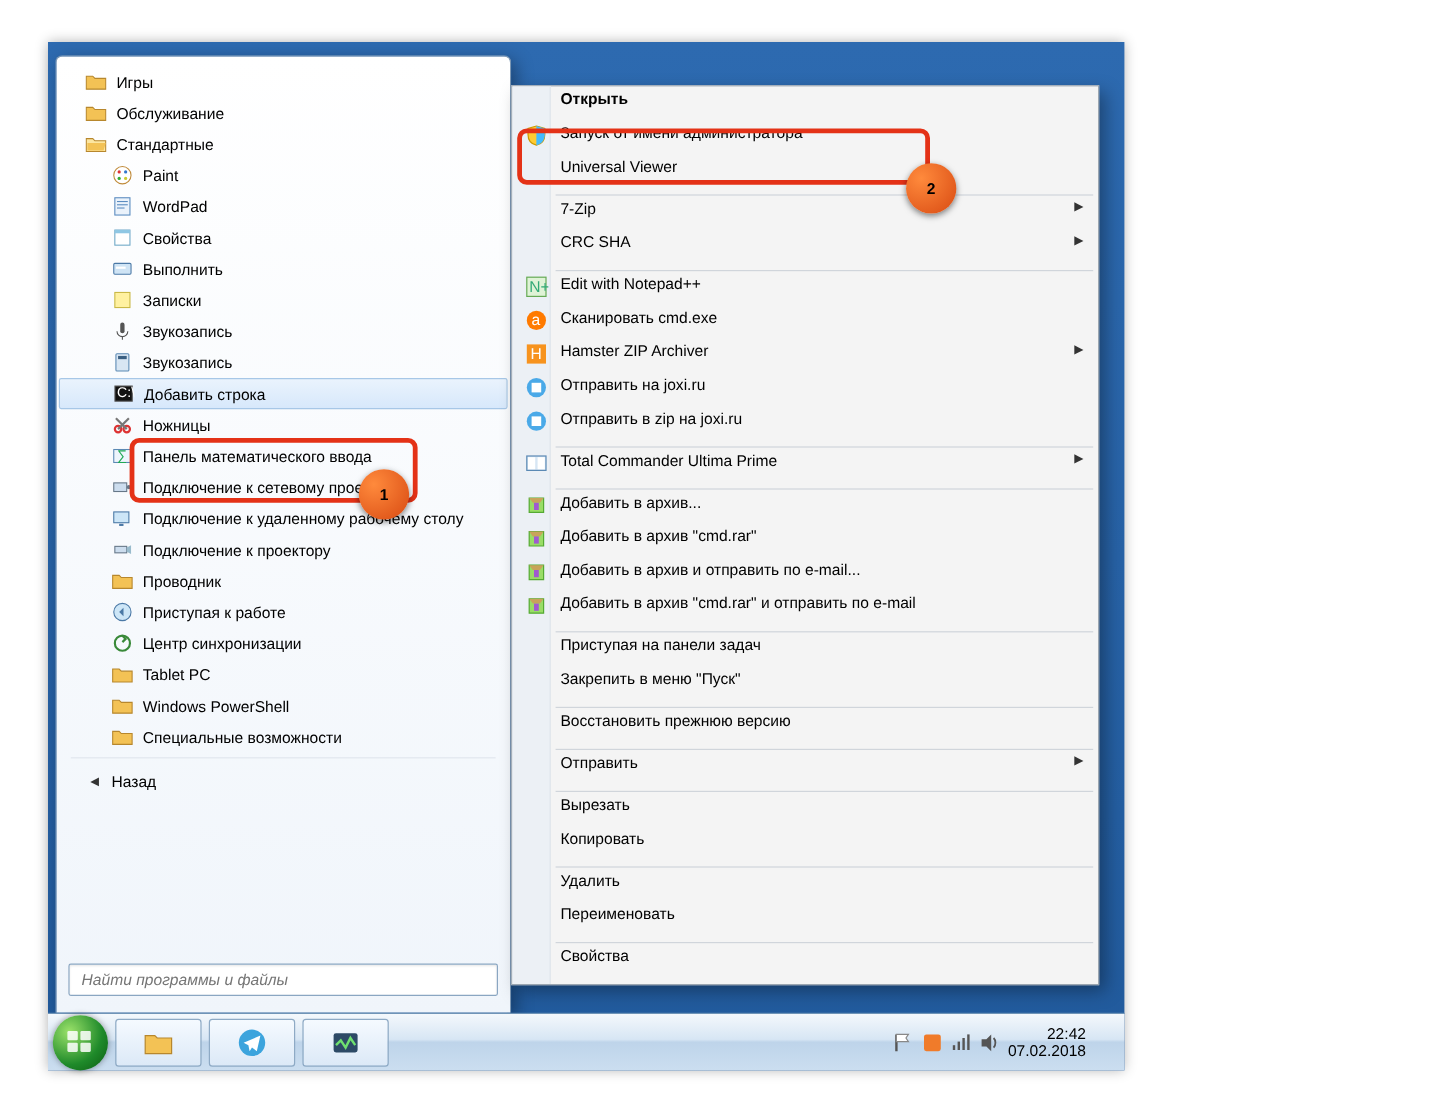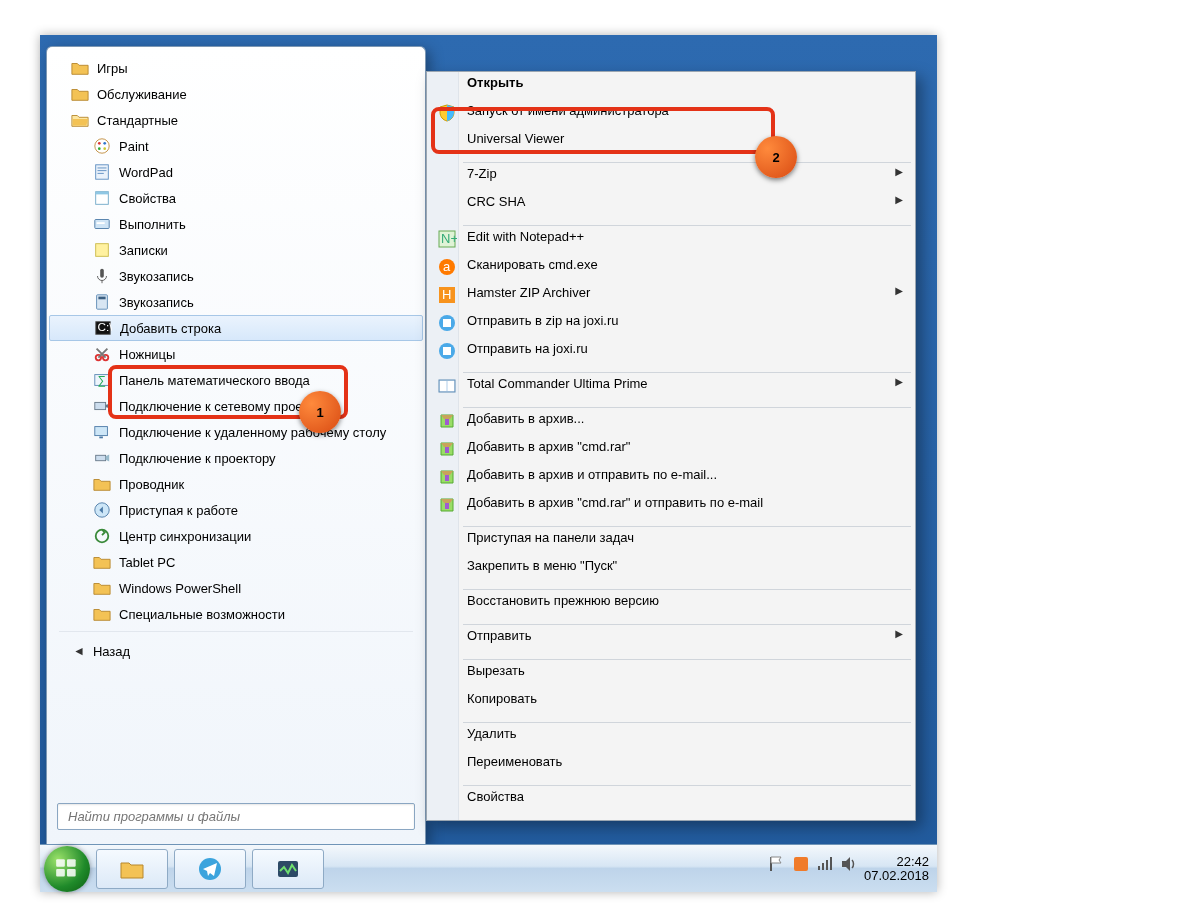--- a/index.html
+++ b/index.html
@@ -4,21 +4,21 @@
 <style>
   * { box-sizing: border-box; margin: 0; padding: 0; font-family: "Segoe UI", Tahoma, sans-serif; font-size: 13px; color: #000; }
   body { width: 1200px; height: 922px; background: #fff; position: relative; overflow: hidden; }
   .desktop { position: absolute; left: 40px; top: 35px; width: 897px; height: 857px; background: linear-gradient(to bottom, #2d6ab0, #215a9c); box-shadow: 0 0 10px rgba(0,0,0,0.3); }
   
   .taskbar { position: absolute; bottom: 0; left: 0; right: 0; height: 48px; background: linear-gradient(to bottom, #f4f8fc 0%, #d7e6f4 45%, #bed4ea 50%, #cbdef0 100%); border-top: 1px solid #6f94b7; display: flex; align-items: center; }
   .start-orb { width: 46px; height: 46px; margin-left: 4px; border-radius: 50%; background: radial-gradient(circle at 30% 30%, #9be26a, #1f8a2a 60%, #0c5a10); box-shadow: 0 0 5px rgba(0, 0, 0, 0.4); display:flex; align-items:center; justify-content:center; }
   .start-orb svg { width:26px; height:26px; }
   .task-btn { width: 72px; height: 40px; margin-left: 6px; border: 1px solid #8eaac5; border-radius: 3px; background: linear-gradient(to bottom,#f5faff,#dce9f7); display:flex; align-items:center; justify-content:center; }
   .task-btn svg { width:28px; height:28px; }
-  .tray { margin-left: auto; display:flex; gap:6px; padding-right:8px; color:#1b3a57; }
+  .tray { margin-left: auto; display:flex; align-items:center; gap:6px; padding-right:32px; color:#1b3a57; }
   .tray .time { text-align:right; font-size:12px; line-height:14px; color:#1b3a57; }
   .tray-icon { width:18px; height:18px; display:inline-flex; align-items:center; justify-content:center; }
   
   .start-panel { position:absolute; left:6px; bottom:48px; width:380px; height:798px; background: linear-gradient(to bottom,#ffffff,#f0f5fb); border:1px solid #7c97b3; border-bottom:none; border-top-right-radius:6px; border-top-left-radius:6px; box-shadow:4px 4px 14px rgba(0,0,0,0.35); display:flex; flex-direction:column; padding-top:8px; overflow:hidden;}
   .program-list { flex:1; overflow:hidden; padding:0 2px; }
   .prog { display:flex; align-items:center; height:26px; padding-left:22px; gap:8px; white-space:nowrap; }
   .prog.indent { padding-left:44px;align-items:center; }
   .prog.selected { background: linear-gradient(to bottom, #eaf3fd, #d7e8fb); border:1px solid #a7c7e7; border-radius:2px; }
   .prog .icon { width:18px; height:18px; display:inline-flex; align-items:center; justify-content:center; }
   .sep-list { height:1px; background:#e2e7ee; margin:4px 10px; }
@@ -322,30 +322,30 @@
           <span>Hamster ZIP Archiver</span>
           <span class="arrow">▶</span>
         </div>
         <div class="ctx-item">
           <span class="ico">
             <svg viewBox="0 0 20 20">
               <circle cx="10" cy="10" r="8" fill="#4aa9e8"></circle>
               <rect x="6" y="6" width="8" height="8" fill="#fff"></rect>
             </svg>
           </span>
-          <span>Отправить в zip на joxi.ru</span>
+          <span>Отправить на joxi.ru</span>
         </div>
         <div class="ctx-item">
           <span class="ico">
             <svg viewBox="0 0 20 20">
               <circle cx="10" cy="10" r="8" fill="#4aa9e8"></circle>
               <rect x="6" y="6" width="8" height="8" fill="#fff"></rect>
             </svg>
           </span>
-          <span>Отправить на joxi.ru</span>
+          <span>Отправить в zip на joxi.ru</span>
         </div>
         <div class="ctx-sep"></div>
         <div class="ctx-item">
           <span class="ico">
             <svg viewBox="0 0 20 20">
               <rect x="2" y="4" width="16" height="12" fill="#d7e6f4" stroke="#5b89b4"></rect>
               <rect x="3" y="5" width="6" height="10" fill="#fff"></rect>
               <rect x="11" y="5" width="6" height="10" fill="#fff"></rect>
             </svg>
           </span>

